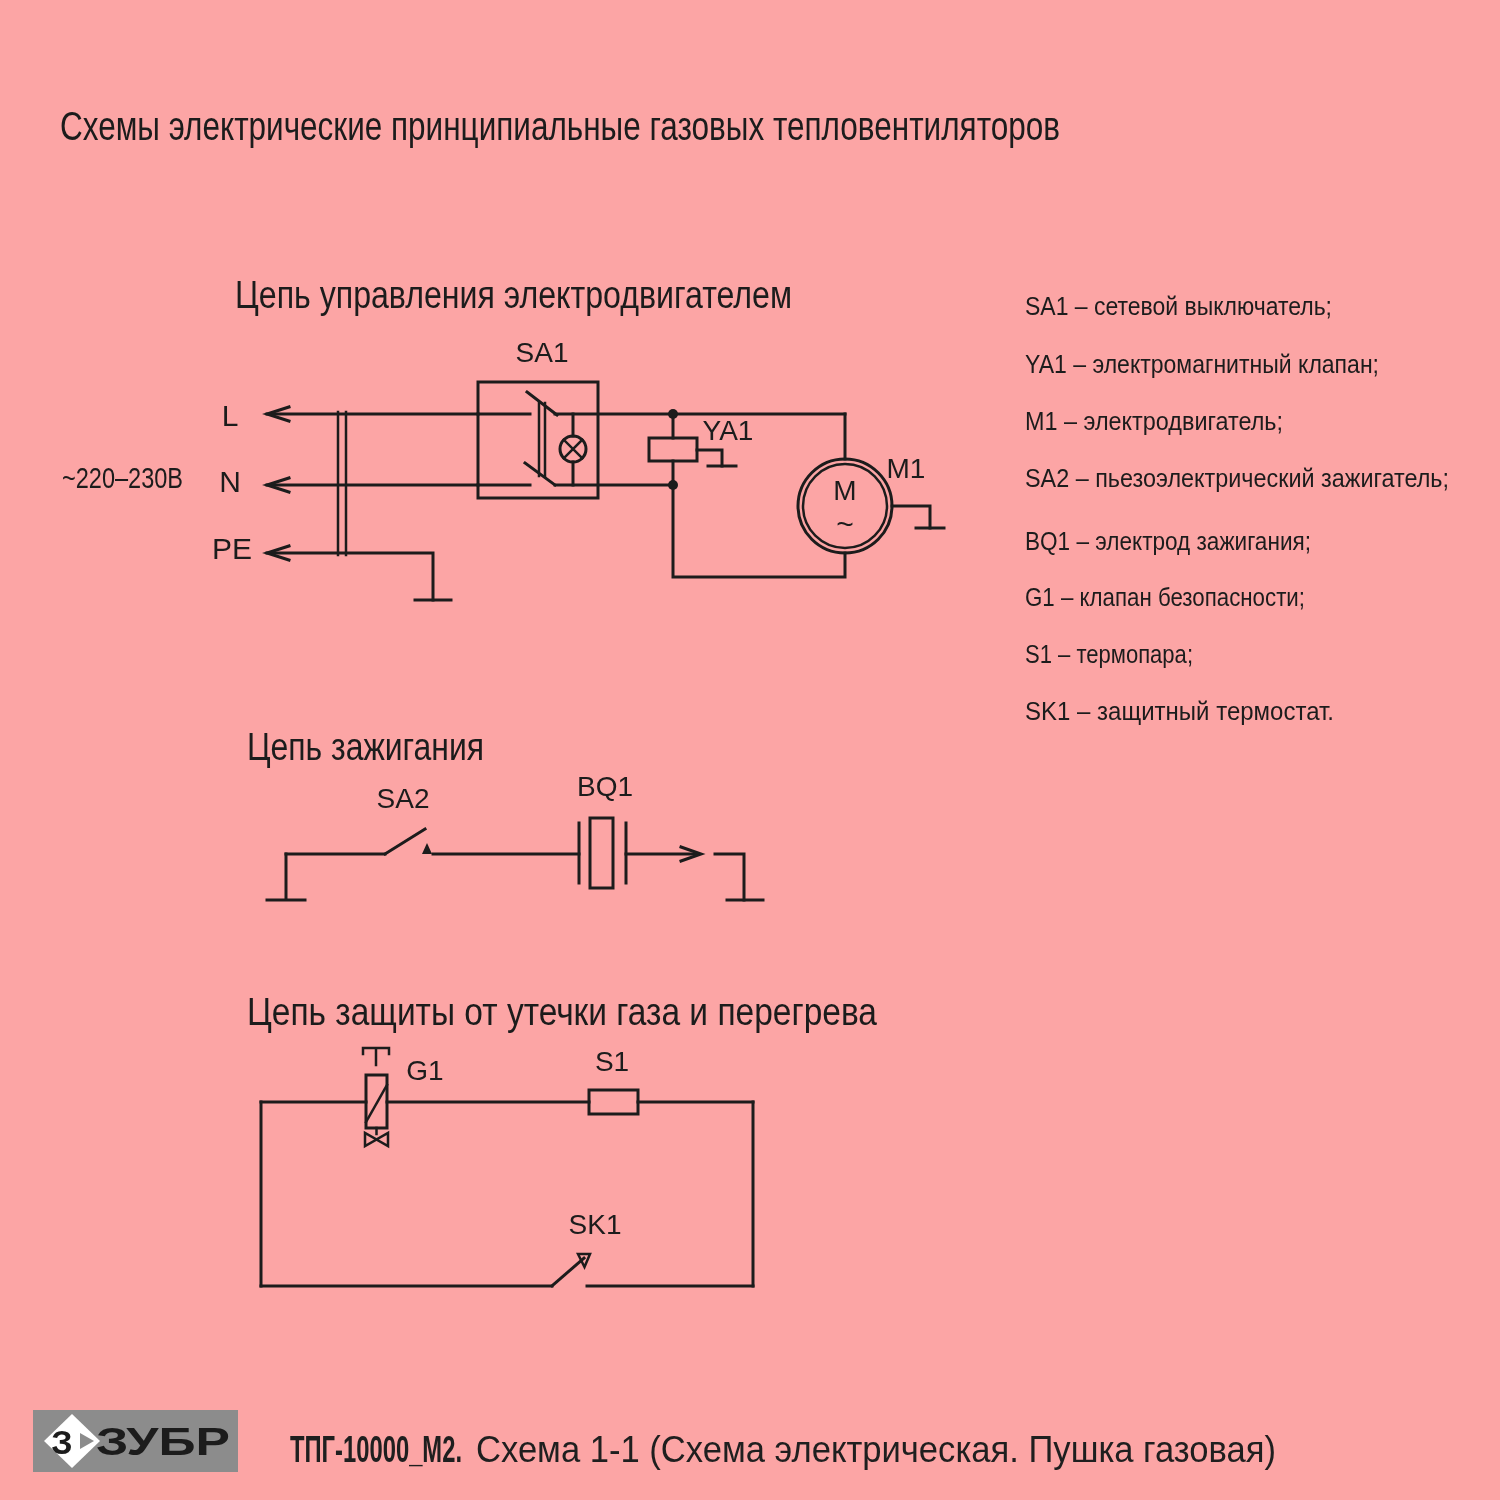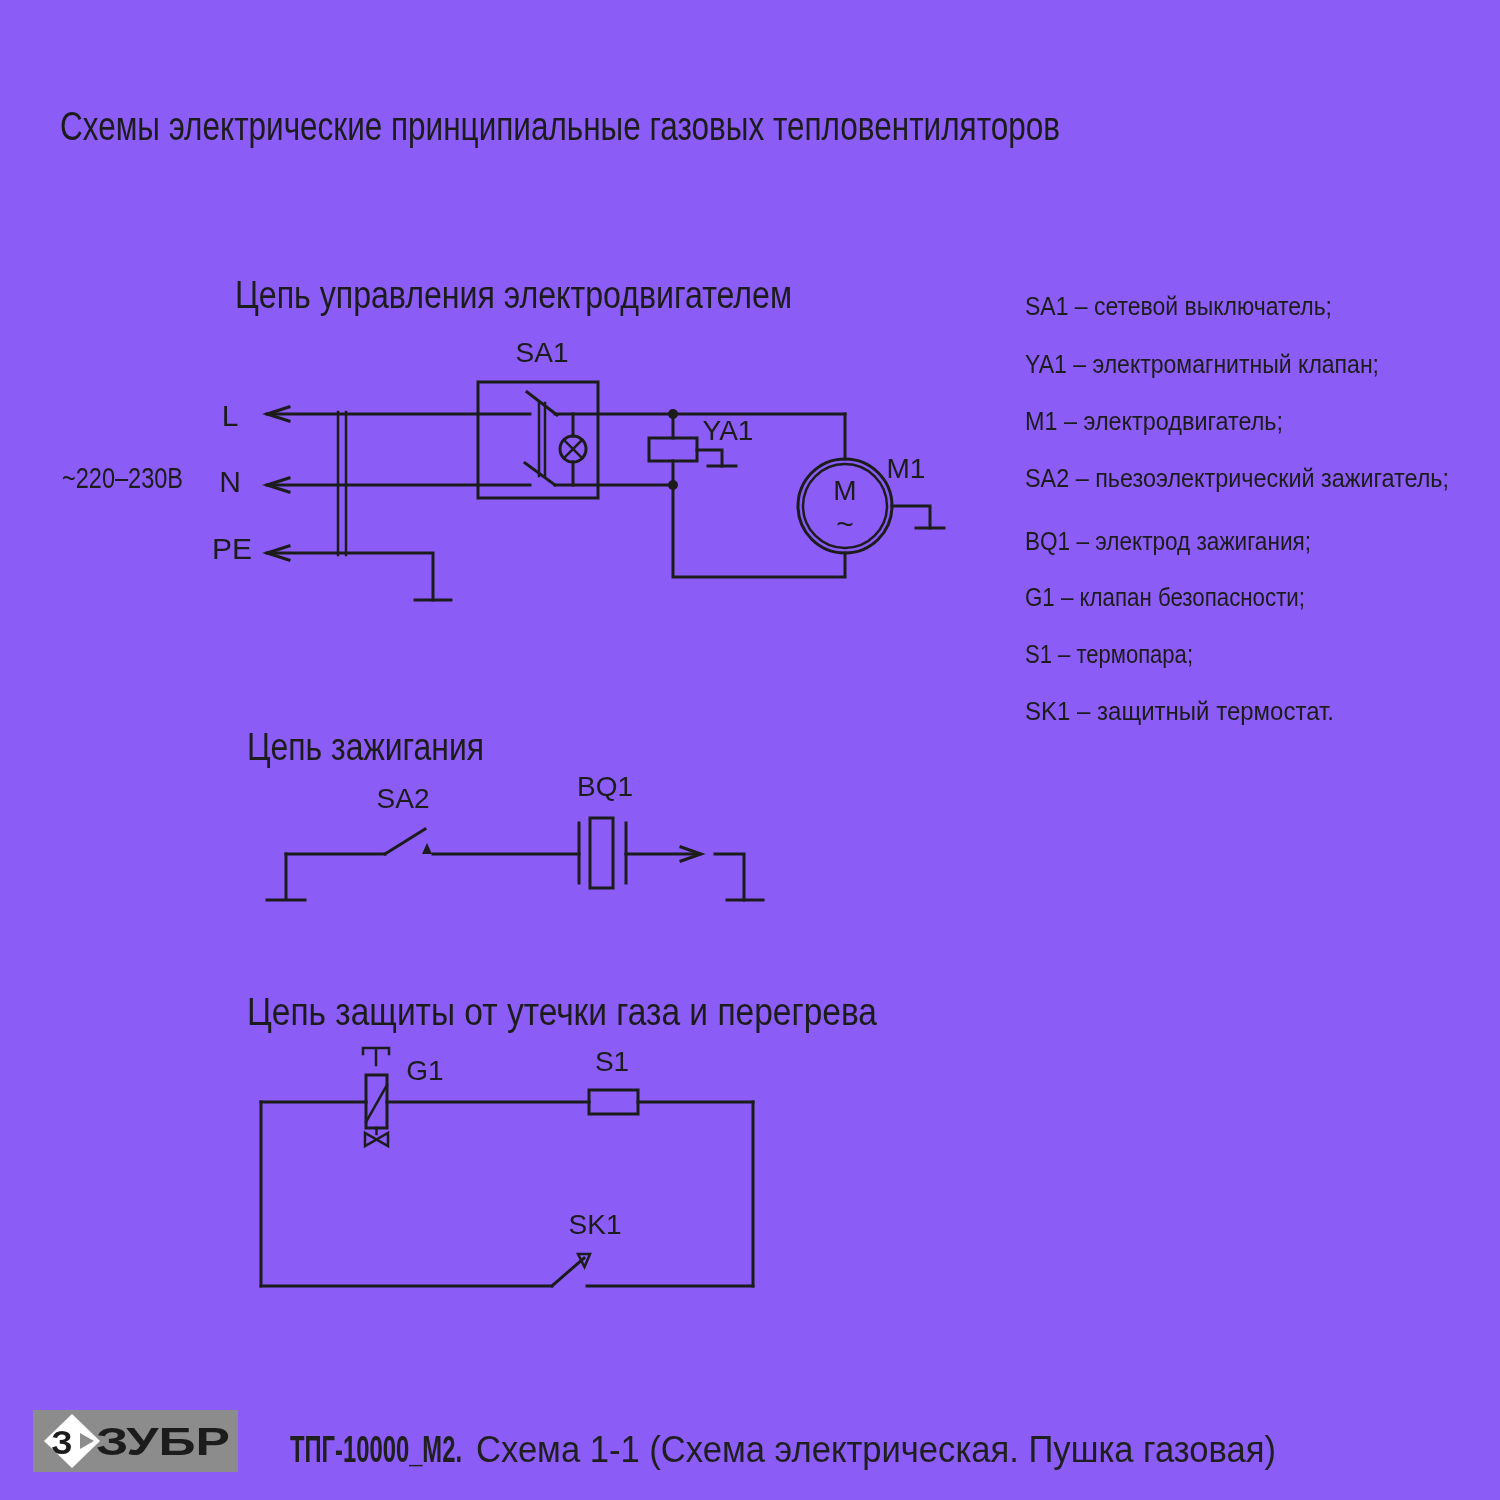--- a/index.html
+++ b/index.html
@@ -1,21 +1,21 @@
 <!DOCTYPE html>
 <html style="--line: #1c1c1c; --logo-bg: #8c8c8c; --text: #1f1f1f;"><head>
 <meta charset="utf-8">
 <style>
   :root{
     --line:#1c1c1c;
     --logo-bg:#8c8c8c;
     --text:#1f1f1f;
   }
   html,body{margin:0;padding:0;background:#ffffff;}
-  .page{position:relative;width:1500px;height:1500px;background:#8b5cf6;overflow:hidden;
+  .page{position:relative;width:1500px;height:1500px;background:#fca5a5;overflow:hidden;
         font-family:"Liberation Sans",sans-serif;}
   svg{position:absolute;left:0;top:0;}
   svg text{fill:var(--line);font-family:"Liberation Sans",sans-serif;}
   .st{stroke:var(--line);stroke-width:3;fill:none;stroke-linecap:square;stroke-linejoin:miter;}
   .thin{stroke:var(--line);stroke-width:2.5;fill:none;stroke-linecap:square;}
   .fillb{fill:var(--line);stroke:none;}
   .lbl{font-size:28px;}
   .lblBig{font-size:30px;}
   .ttl{font-size:38px;}
   .legend-line{font-size:26px;}

